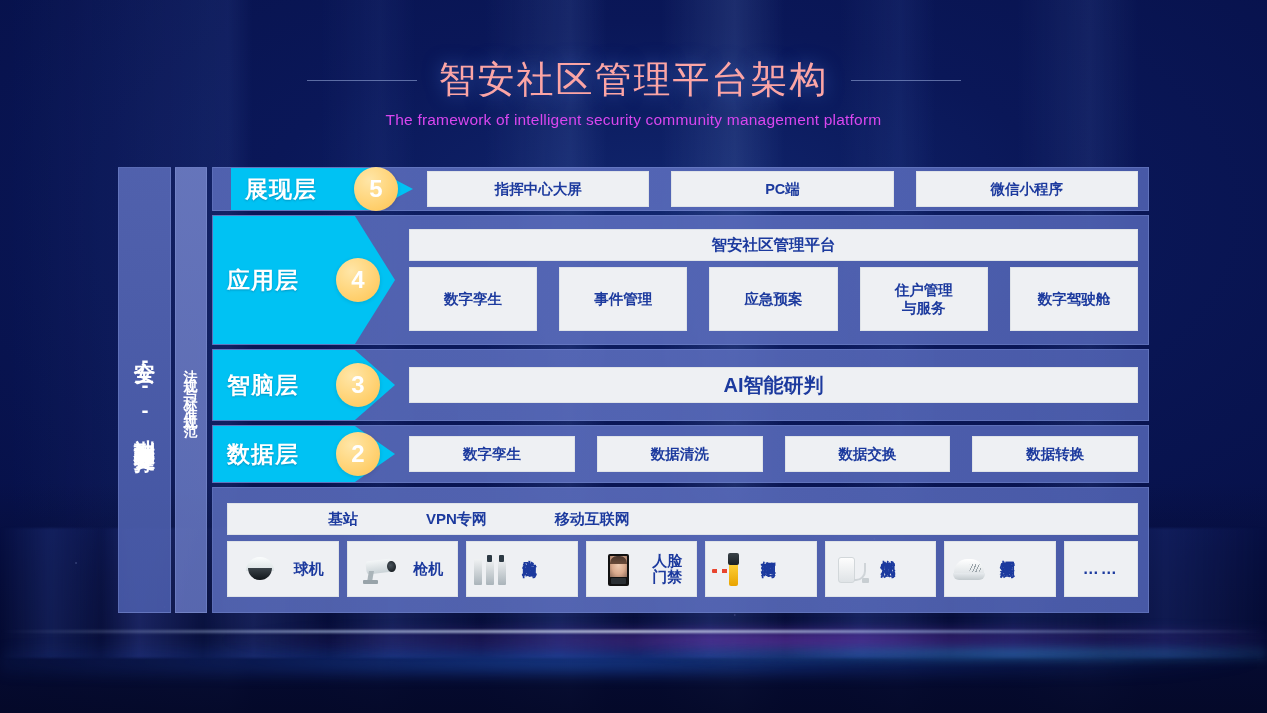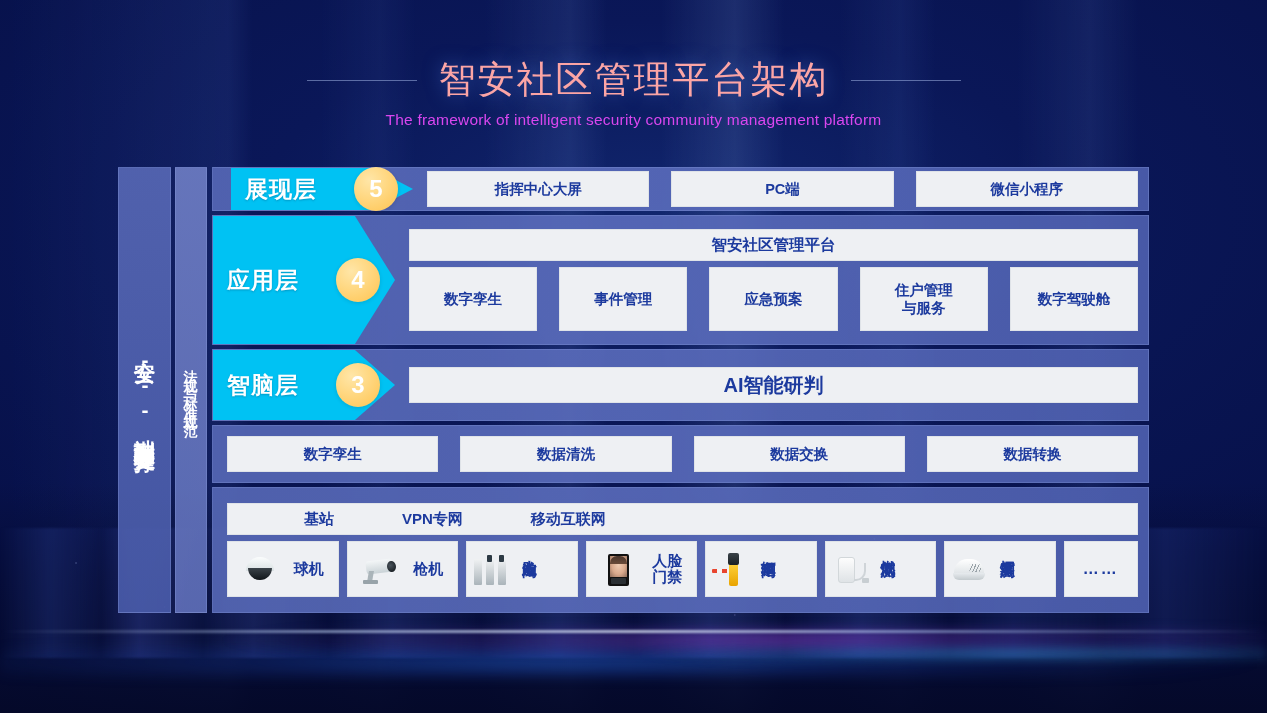--- a/index.html
+++ b/index.html
@@ -185,21 +185,21 @@
   .box-r5 { height: 36px; }
   .box-platform { height: 32px; font-size: 15.5px; }
   .box-app { height: 64px; }
   .box-ai { height: 36px; font-size: 20px; }
   .box-data { height: 36px; }
   .box-net { height: 32px; }
 
   
   .net-inner {
     display: flex; align-items: center; gap: 68px;
-    padding-left: 76px;
+    padding-left: 100px;
     width: 100%;
     color: #1c3a9e; font-weight: bold; font-size: 15px;
   }
 
   
   .dev-line { display: flex; gap: 8px; position: relative; }
   .dev {
     position: relative;
     background: #eef0f3; border: 1px solid #dfe3e8;
     height: 56px; flex: 1;
@@ -347,20 +347,25 @@
         <span class="badge">3</span>
       </div>
       <div class="content tight">
         <div class="box-line">
           <div class="box wide box-ai">AI智能研判</div>
         </div>
       </div>
     </div>
 
     <div class="row row-2">
+      <div class="arrow">
+        <div class="arrow-shape"></div>
+        <span class="arrow-label">数据层</span>
+        <span class="badge">2</span>
+      </div>
       <div class="content tight">
         <div class="box-line">
           <div class="box wide box-data">数字孪生</div>
           <div class="box wide box-data">数据清洗</div>
           <div class="box wide box-data">数据交换</div>
           <div class="box wide box-data">数据转换</div>
         </div>
       </div>
     </div>
 

